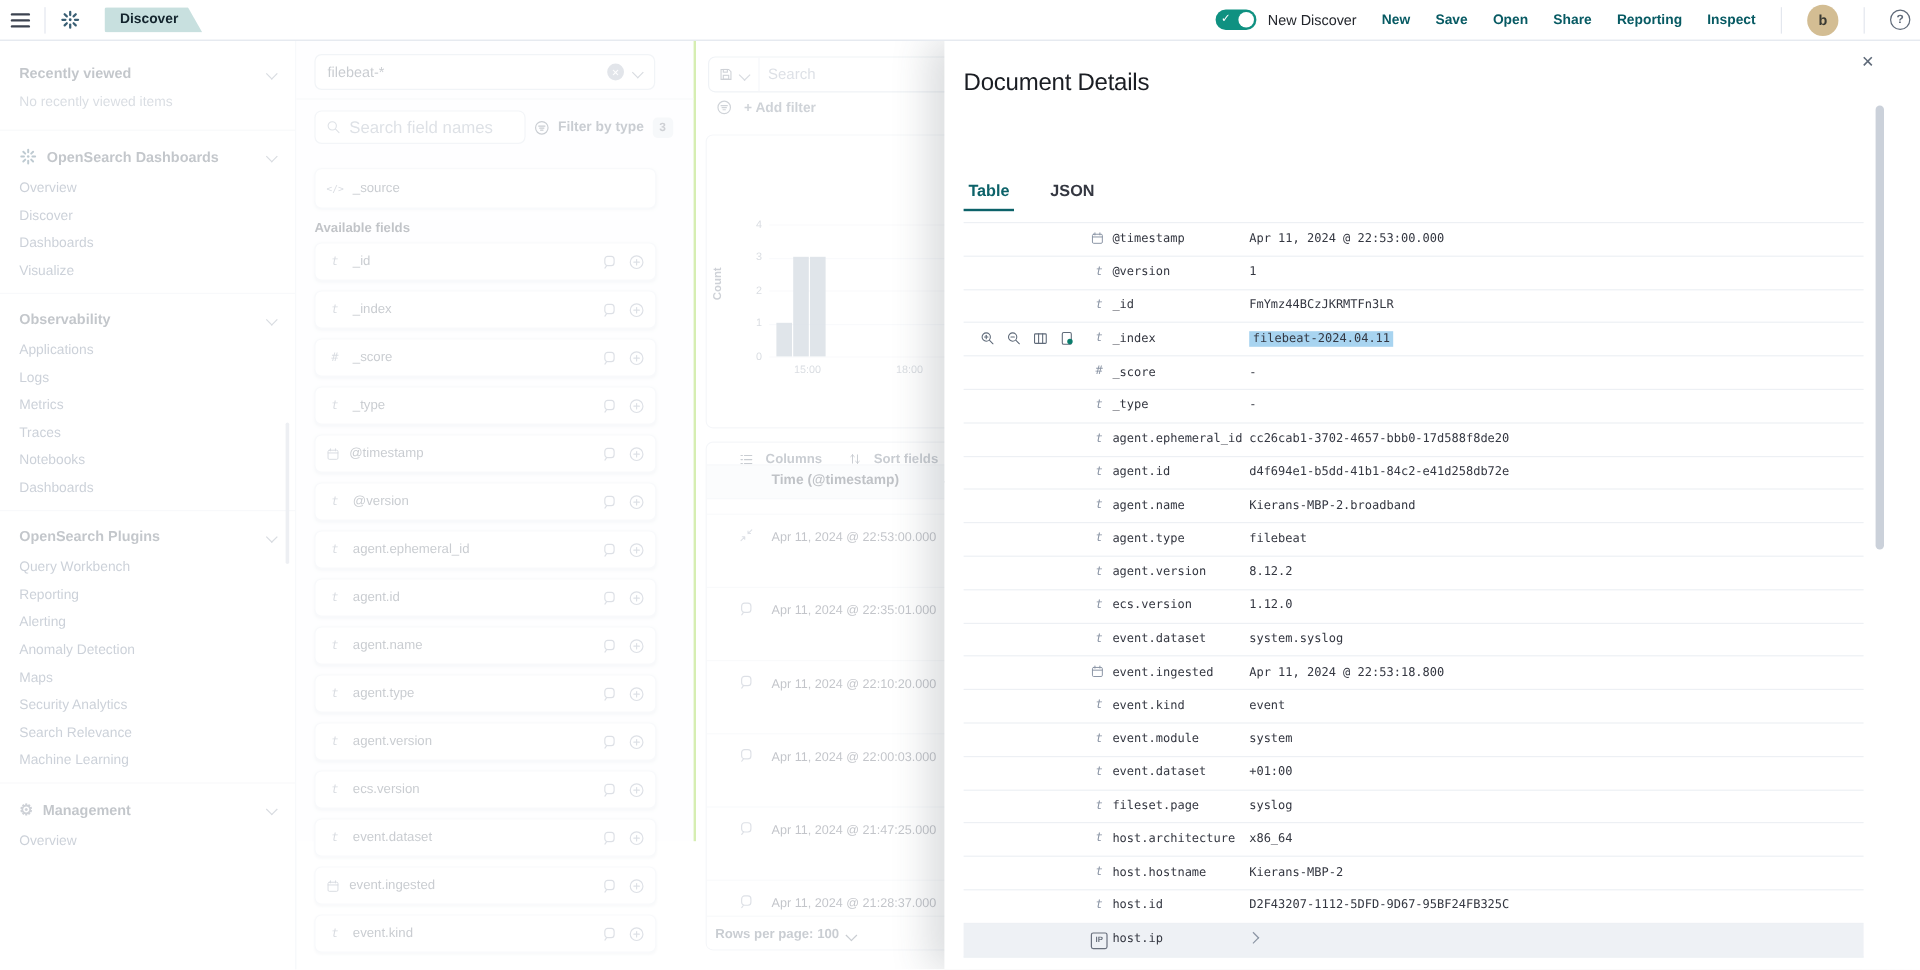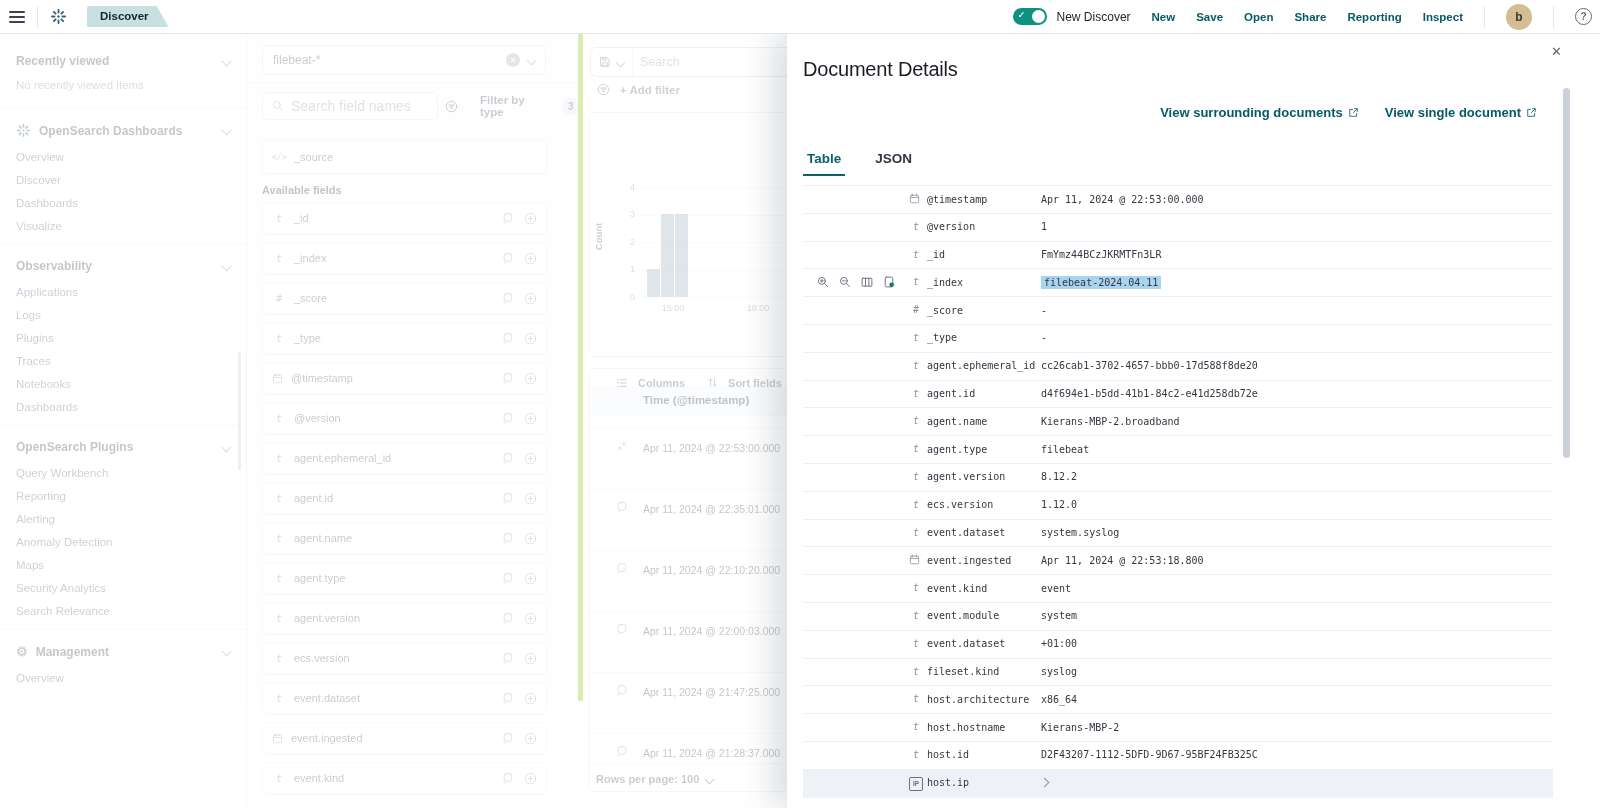--- a/index.html
+++ b/index.html
@@ -37,30 +37,30 @@
            border:1px solid #69707d;border-radius:2px;color:#69707d;font-size:6.5px;font-weight:700;font-style:normal;}
   
   .sidebar{position:absolute;left:0;top:33px;width:247px;height:775px;border-right:1px solid #e2e7ef;
            background:#fff;padding-top:14px;box-sizing:border-box;font-size:11.5px;z-index:1;}
   .sb-h{display:flex;align-items:center;gap:8px;padding:7px 16px;font-size:12px;font-weight:700;color:#4b5563;}
   .sb-h .cv{margin-left:auto;color:#8a94a3;}
   .sb-item{padding:5.5px 16px;color:#64748b;cursor:pointer;}
   .sb-empty{padding:4px 16px 10px;color:#8d99a9;}
   .sb-div{height:1px;background:#e8ebf1;margin:7px 0;}
   .sb-scroll{position:absolute;left:238px;top:319px;width:3px;height:118px;background:#c9cfd9;border-radius:2px;}
-  .fields{position:absolute;left:247px;top:33px;width:331px;height:668px;border-right:5px solid #84cc16;
+  .fields{position:absolute;left:247px;top:33px;width:331px;height:668px;border-right:2px solid #84cc16;
           background:#fafbfd;z-index:1;}
   .idx-select{position:absolute;left:15px;top:12px;width:284px;height:30px;border:1px solid #d5dce6;border-radius:6px;
               background:#fff;display:flex;align-items:center;padding:0 10px;box-sizing:border-box;gap:8px;
               color:#5a6472;font-size:12px;}
   .fp-line{position:absolute;left:0;top:49px;width:331px;height:1px;background:#e7ebf1;}
   .searchbox{position:absolute;left:15px;top:59px;width:176px;height:28px;border:1px solid #d9dfe8;border-radius:6px;
              background:#fff;display:flex;align-items:center;gap:7px;padding:0 9px;box-sizing:border-box;
              color:#9aa5b3;font-size:14px;}
-  .filter-btn{position:absolute;left:198px;top:59px;height:28px;display:flex;align-items:center;gap:22px;
+  .filter-btn{position:absolute;left:198px;top:59px;height:28px;display:flex;align-items:center;gap:7px;
               color:#5d6878;font-size:11.5px;font-weight:700;cursor:pointer;}
   .badge{width:17px;height:17px;border-radius:4px;background:#e4e8ee;color:#69707d;font-size:10px;
          display:inline-flex;align-items:center;justify-content:center;font-weight:700;}
   .fi{position:absolute;left:15px;width:285px;height:32px;background:#fff;border:1px solid #e9edf3;border-radius:6px;
       box-shadow:0 1px 2px rgba(152,162,179,0.18);display:flex;align-items:center;gap:8px;padding:0 9px;
       box-sizing:border-box;font-size:11px;color:#5c6673;}
   .fi .ric{margin-left:auto;display:flex;align-items:center;gap:9px;color:#98a2b3;}
   .avail{position:absolute;left:15px;top:151px;font-size:11px;font-weight:700;color:#454c59;}
   .main{position:absolute;left:578px;top:33px;width:420px;height:775px;z-index:1;}
   .main-search{position:absolute;left:12px;top:14px;width:330px;height:30px;border:1px solid #cfd7e2;
@@ -192,36 +192,37 @@
         <div class="sb-item">Discover</div>
         <div class="sb-item">Dashboards</div>
         <div class="sb-item">Visualize</div>
         <div class="sb-div"></div>
         <div class="sb-h">
           <span>Observability</span>
           <span class="cv"></span>
         </div>
         <div class="sb-item">Applications</div>
         <div class="sb-item">Logs</div>
-        <div class="sb-item">Plugins</div>
+        <div class="sb-item">Metrics</div>
         <div class="sb-item">Traces</div>
         <div class="sb-item">Notebooks</div>
         <div class="sb-item">Dashboards</div>
         <div class="sb-div"></div>
         <div class="sb-h">
           <span>OpenSearch Plugins</span>
           <span class="cv"></span>
         </div>
         <div class="sb-item">Query Workbench</div>
         <div class="sb-item">Reporting</div>
         <div class="sb-item">Alerting</div>
         <div class="sb-item">Anomaly Detection</div>
         <div class="sb-item">Maps</div>
         <div class="sb-item">Security Analytics</div>
         <div class="sb-item">Search Relevance</div>
+        <div class="sb-item">Machine Learning</div>
         <div class="sb-div"></div>
         <div class="sb-h">
           <span style="font-size:13px;color:#6a7585;">⚙</span>
           <span>Management</span>
           <span class="cv"></span>
         </div>
         <div class="sb-item">Overview</div>
       </div>
     <div class="sb-scroll"></div>
   </div>
@@ -697,42 +698,20 @@
         </span>
       </div>
     </div>
   </div>
 
   <div class="mask"></div>
 
   <div class="flyout">
     <span class="fl-close">✕</span>
     <div class="fl-title">Document Details</div>
-    <div class="fl-links">
-      <span class="fl-link">
-        <span>View surrounding documents</span>
-        <span class="extic">
-            <svg viewBox="0 0 16 16" width="11" height="11">
-              <path d="M12.5 9.5v4h-10v-10h4" fill="none" stroke="currentColor" stroke-width="1.2" stroke-linecap="round"></path>
-              <path d="M9.5 2.5h4v4" fill="none" stroke="currentColor" stroke-width="1.2" stroke-linecap="round"></path>
-              <line x1="13.2" y1="2.8" x2="8" y2="8" fill="none" stroke="currentColor" stroke-width="1.2" stroke-linecap="round"></line>
-            </svg>
-          </span>
-      </span>
-      <span class="fl-link">
-        <span>View single document</span>
-        <span class="extic">
-            <svg viewBox="0 0 16 16" width="11" height="11">
-              <path d="M12.5 9.5v4h-10v-10h4" fill="none" stroke="currentColor" stroke-width="1.2" stroke-linecap="round"></path>
-              <path d="M9.5 2.5h4v4" fill="none" stroke="currentColor" stroke-width="1.2" stroke-linecap="round"></path>
-              <line x1="13.2" y1="2.8" x2="8" y2="8" fill="none" stroke="currentColor" stroke-width="1.2" stroke-linecap="round"></line>
-            </svg>
-          </span>
-      </span>
-    </div>
     <div class="fl-tabs">
       <span class="fl-tab active">Table</span>
       <span class="fl-tab">JSON</span>
     </div>
     <div class="doc-table" id="doc-table">
         <div class="doc-row">
           <span class="dr-type">
             <span class="dr-ticon" style="color:#8b95a5;display:inline-flex;">
               <svg viewBox="0 0 16 16" width="11" height="11">
                 <rect x="2" y="3.2" width="12" height="11" rx="1.5" fill="none" stroke="currentColor" stroke-width="1.2" stroke-linecap="round"></rect>
@@ -891,21 +870,21 @@
           <span class="dr-type">
             <span class="ticon">t</span>
           </span>
           <span class="dr-field">event.dataset</span>
           <span class="dr-value">+01:00</span>
         </div>
         <div class="doc-row">
           <span class="dr-type">
             <span class="ticon">t</span>
           </span>
-          <span class="dr-field">fileset.kind</span>
+          <span class="dr-field">fileset.page</span>
           <span class="dr-value">syslog</span>
         </div>
         <div class="doc-row">
           <span class="dr-type">
             <span class="ticon">t</span>
           </span>
           <span class="dr-field">host.architecture</span>
           <span class="dr-value">x86_64</span>
         </div>
         <div class="doc-row">

